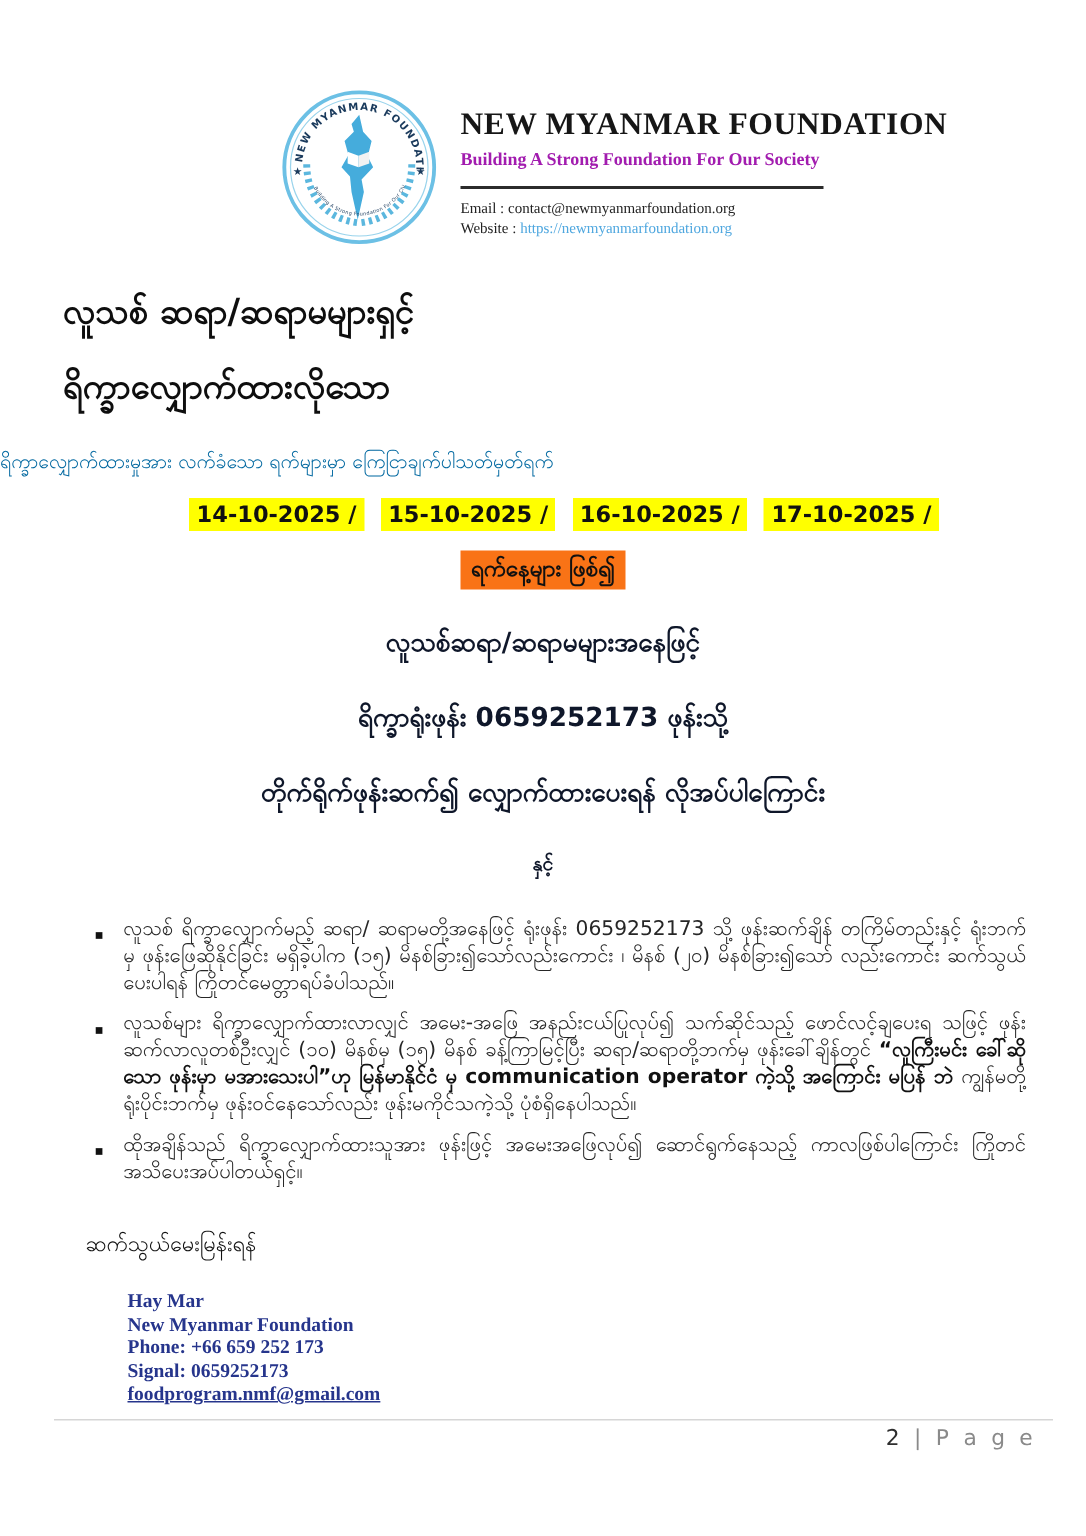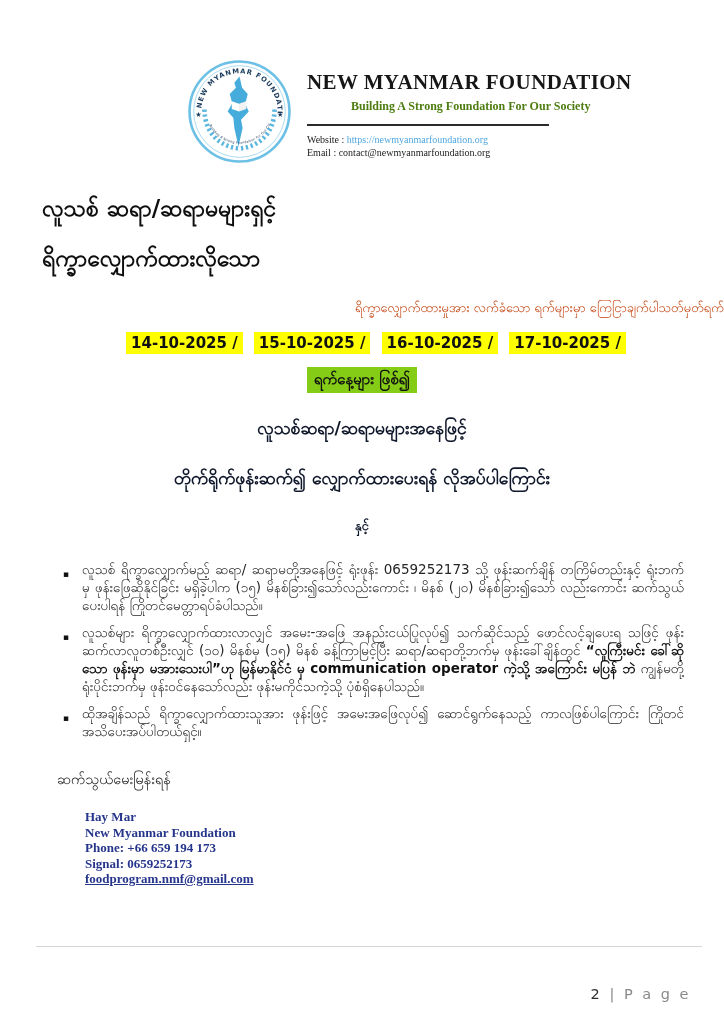--- a/index.html
+++ b/index.html
@@ -12,40 +12,40 @@
   
   .header { display:flex; align-items:flex-start; gap:16px; padding:60px 0 0 188px; }
   .logo-wrap { width:103px; height:103px; flex:0 0 auto; }
   .header-text { padding-top:10px; }
   .org-name {
     font-family:"Liberation Serif", serif; font-weight:bold; font-size:21px;
     letter-spacing:0.4px; color:#161616; white-space:nowrap;
   }
   .slogan {
     font-family:"Liberation Serif", serif; font-weight:bold; font-size:12px;
-    color:#4d7c0f; margin-top:4px;margin-left:44px;
+    color:#a21caf; margin-top:4px;
   }
   .header-rule { width:242px; height:2px; background:#2b2b2b; margin:10px 0 7px 0; }
   .contact-line { font-family:"Liberation Serif", serif; font-size:10px; color:#222; line-height:13px; }
   .link-light { color:#4FA7DF; text-decoration:none; cursor:pointer; }
 
   
   .main-title { margin:20px 42px 0 42px; font-weight:bold; font-size:23px; color:#0e0e0e; }
   .main-title .t-line { line-height:50px; }
 
   
-  .intro { text-align:right; font-size:13px; color:#c2410c; margin-top:16px; }
+  .intro { text-align:left; font-size:13px; color:#0369a1; margin-top:16px; }
   .dates-row { text-align:center; margin-top:14px;padding-left:28px; }
   .date-chip {
     display:inline-block; background:#FFFF00; color:#111;
     font-weight:bold; font-size:15px; padding:2px 5px; margin:0 3px;
   }
   .note-row { text-align:center; margin-top:13px; }
   .note-chip {
-    display:inline-block; background:#84cc16; color:#111;
+    display:inline-block; background:#f97316; color:#111;
     font-weight:bold; font-size:15px; padding:2px 7px;
   }
   .blue-h {
     text-align:center; color:#0f172a; font-weight:bold; font-size:17.5px; margin-top:24px;
   }
   .blue-h.small { font-size:13px; }
 
   
   .bullets { margin:24px 40px 0 63px; }
   .bullet { display:flex; gap:13px; margin-bottom:9px; }
@@ -58,21 +58,21 @@
   .contact-block {
     margin:18px 0 0 85px; font-family:"Liberation Serif", serif;
     font-weight:bold; font-size:13px; color:#26358C; line-height:15.5px;
   }
   .contact-block .email-link { text-decoration:underline; cursor:pointer; color:#26358C; }
 
   
   .footer-rule { position:absolute; left:36px; right:22px; top:946px; border-top:1.5px solid #d6d6d6; }
   .page-num {
     position:absolute; top:951px; right:33px; font-size:14.5px;
-    letter-spacing:2.5px; color:#8a8a8a;margin-top:35px;
+    letter-spacing:2.5px; color:#8a8a8a;
   }
   .page-num .num { color:#2e2e2e; }
 </style>
 </head>
 <body>
 
 <div class="page">
 
   <div class="header">
     <div class="logo-wrap">
@@ -100,22 +100,22 @@
         </text>
         <text font-size="3.2" fill="#1a3a5c" letter-spacing="0.2">
           <textPath href="#arcBottom" startOffset="2%">Building A Strong Foundation For Our Children</textPath>
         </text>
       </svg>
     </div>
     <div class="header-text">
       <div class="org-name">NEW MYANMAR FOUNDATION</div>
       <div class="slogan">Building A Strong Foundation For Our Society</div>
       <div class="header-rule"></div>
+      <div class="contact-line"><span>Email : </span><span>contact@newmyanmarfoundation.org</span></div>
       <div class="contact-line"><span>Website : </span><span class="link-light">https://newmyanmarfoundation.org</span></div>
-      <div class="contact-line"><span>Email : </span><span>contact@newmyanmarfoundation.org</span></div>
     </div>
   </div>
 
   <div class="main-title">
     <div class="t-line">လူသစ် ဆရာ/ဆရာမများရှင့်</div>
     <div class="t-line">ရိက္ခာလျှောက်ထားလိုသော</div>
   </div>
 
   <div class="intro">ရိက္ခာလျှောက်ထားမှုအား လက်ခံသော ရက်များမှာ ကြေငြာချက်ပါသတ်မှတ်ရက်</div>
 
@@ -124,20 +124,21 @@
     <span class="date-chip">15-10-2025 /</span>
     <span class="date-chip">16-10-2025 /</span>
     <span class="date-chip">17-10-2025 /</span>
   </div>
 
   <div class="note-row">
     <span class="note-chip">ရက်နေ့များ ဖြစ်၍</span>
   </div>
 
   <div class="blue-h">လူသစ်ဆရာ/ဆရာမများအနေဖြင့်</div>
+  <div class="blue-h">ရိက္ခာရုံးဖုန်း 0659252173 ဖုန်းသို့</div>
   <div class="blue-h">တိုက်ရိုက်ဖုန်းဆက်၍ လျှောက်ထားပေးရန် လိုအပ်ပါကြောင်း</div>
   <div class="blue-h small">နှင့်</div>
 
   <div class="bullets">
     <div class="bullet">
       <span class="bullet-marker">▪</span>
       <span class="bullet-text">လူသစ် ရိက္ခာလျှောက်မည့် ဆရာ/ ဆရာမတို့အနေဖြင့် ရုံးဖုန်း 0659252173 သို့ ဖုန်းဆက်ချိန် တကြိမ်တည်းနှင့် ရုံးဘက် မှ ဖုန်းဖြေဆိုနိုင်ခြင်း မရှိခဲ့ပါက (၁၅) မိနစ်ခြား၍သော်လည်းကောင်း ၊ မိနစ် (၂၀) မိနစ်ခြား၍သော် လည်းကောင်း ဆက်သွယ်ပေးပါရန် ကြိုတင်မေတ္တာရပ်ခံပါသည်။</span>
     </div>
     <div class="bullet">
       <span class="bullet-marker">▪</span>
@@ -146,21 +147,21 @@
     <div class="bullet">
       <span class="bullet-marker">▪</span>
       <span class="bullet-text">ထိုအချိန်သည် ရိက္ခာလျှောက်ထားသူအား ဖုန်းဖြင့် အမေးအဖြေလုပ်၍ ဆောင်ရွက်နေသည့် ကာလဖြစ်ပါကြောင်း ကြိုတင် အသိပေးအပ်ပါတယ်ရှင့်။</span>
     </div>
   </div>
 
   <div class="contact-heading">ဆက်သွယ်မေးမြန်းရန်</div>
   <div class="contact-block">
     <div>Hay Mar</div>
     <div>New Myanmar Foundation</div>
-    <div>Phone: +66 659 194 173</div>
+    <div>Phone: +66 659 252 173</div>
     <div>Signal: 0659252173</div>
     <div><span class="email-link">foodprogram.nmf@gmail.com</span></div>
   </div>
 
   <div class="footer-rule"></div>
   <div class="page-num">
     <span class="num">2</span>
     <span>|</span>
     <span>P a g e</span>
   </div>

